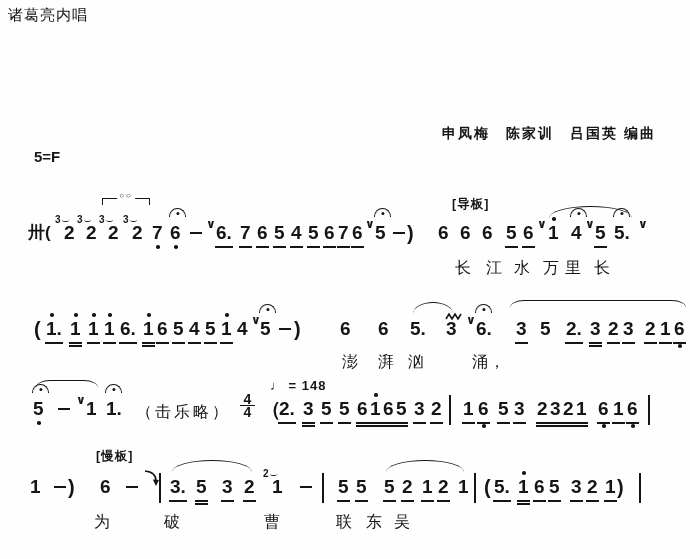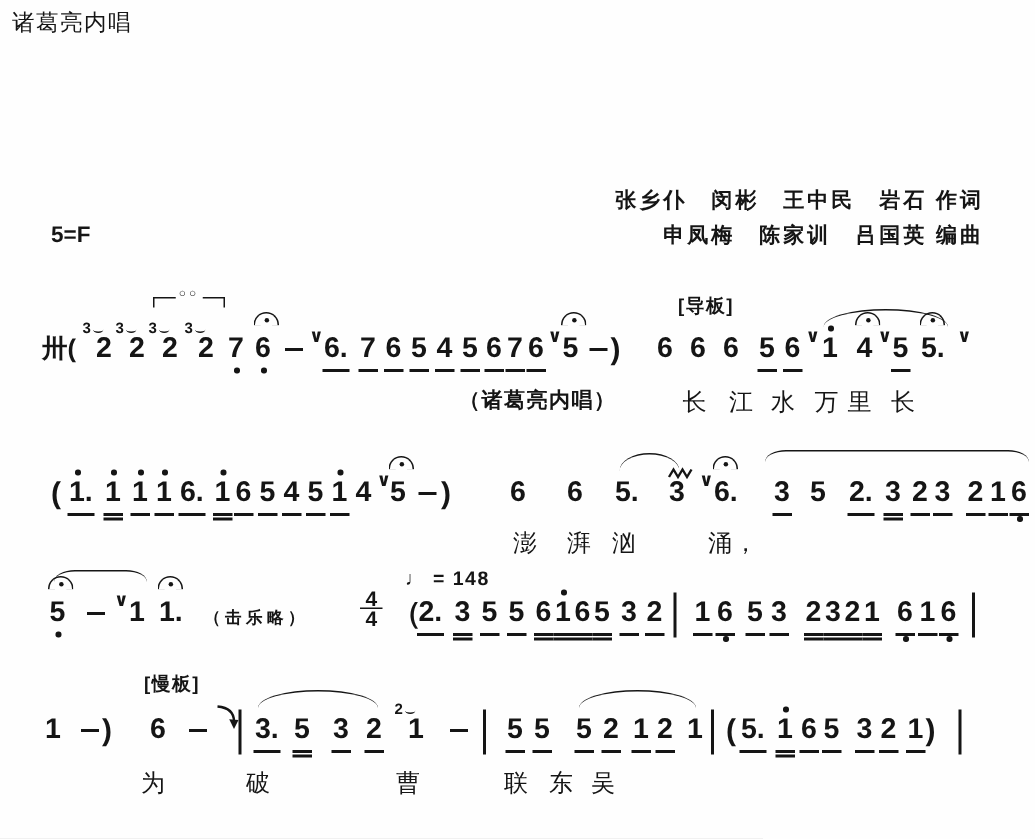--- a/index.html
+++ b/index.html
@@ -12,21 +12,21 @@
   .subtitle{position:absolute;left:0;top:88px;width:100%;text-align:center;
             font-weight:bold;font-size:16px;letter-spacing:1px;}
   .credits{position:absolute;top:122px;right:34px;text-align:right;
            font-weight:bold;font-size:14px;line-height:23px;letter-spacing:2px;}
   .keysig{position:absolute;left:34px;top:148px;font-weight:bold;font-size:15px;}
   .system{position:absolute;left:0;width:690px;}
   
   .tok{position:absolute;font-weight:bold;font-size:19px;line-height:22px;white-space:nowrap;}
   .tok.sym{font-size:17px;}
   .tok.paren{font-size:20px;font-weight:bold;}
-  .tok.text{font-size:11px;letter-spacing:3px;font-weight:bold;}
+  .tok.text{font-size:16px;letter-spacing:3px;font-weight:normal;}
   .tok.breath{font-size:12px;}
   .dashline{position:absolute;width:12px;height:2.2px;background:#151515;}
   .barline{position:absolute;width:2px;height:30px;background:#151515;}
   .ln{position:absolute;left:-1px;right:-1px;height:1.7px;background:#151515;}
   .od{position:absolute;width:3.6px;height:3.6px;border-radius:50%;background:#151515;left:4px;}
   .fm{position:absolute;top:-14px;left:-1px;width:15px;height:8px;
       border:1.7px solid #151515;border-bottom:none;border-radius:9px 9px 0 0;}
   .fm::after{content:'';position:absolute;left:50%;top:3px;transform:translateX(-50%);
       width:3.2px;height:3.2px;border-radius:50%;background:#151515;}
   .gr{position:absolute;top:-13px;left:-9px;font-style:normal;font-size:10px;font-weight:bold;}
@@ -48,21 +48,20 @@
   .lyric{position:absolute;font-size:16px;letter-spacing:1px;white-space:nowrap;}
   .lyric.inner{font-size:14px;font-weight:bold;}
   .gliss svg{display:block;}
 </style>
 </head>
 <body>
 
 <div class="page">
   <div class="watermark">诸葛亮内唱</div>
   <div class="credits">
-    <div>张乡仆　闵彬　王中民　岩石 作词</div>
     <div>申凤梅　陈家训　吕国英 编曲</div>
   </div>
   <div class="keysig">5=F</div>
 
   <div class="system" style="top:194px;height:100px;">
       <span class="slabel" style="left: 452px; top: 2px;">[导板]</span>
       <div class="brk" style="left: 102px; width: 46px; top: 4px;">
         <i>○○</i>
       </div>
       <div class="arc" style="left: 549px; width: 83px; top: 12px;"></div>
@@ -93,21 +92,20 @@
       <span class="tok note" style="left: 482px; top: 28px;">6</span>
       <span class="tok note" style="left: 506px; top: 28px;">5<i class="ln" style="bottom: -4px;"></i></span>
       <span class="tok note" style="left: 523px; top: 28px;">6<i class="ln" style="bottom: -4px;"></i></span>
       <span class="tok breath" style="left: 537px; top: 19px;">∨</span>
       <span class="tok note" style="left: 548px; top: 28px;">1<i class="od" style="top: -5px;"></i></span>
       <span class="tok note" style="left: 571px; top: 28px;">4<i class="fm"></i></span>
       <span class="tok breath" style="left: 585px; top: 19px;">∨</span>
       <span class="tok note" style="left: 595px; top: 28px;">5<i class="ln" style="bottom: -4px;"></i></span>
       <span class="tok note" style="left: 614px; top: 28px;">5.<i class="fm"></i></span>
       <span class="tok breath" style="left: 638px; top: 19px;">∨</span>
-      <span class="lyric inner" style="left: 306px; top: 64px;">（诸葛亮内唱）</span>
       <span class="lyric" style="left: 455px; top: 64px;">长</span>
       <span class="lyric" style="left: 486px; top: 64px;">江</span>
       <span class="lyric" style="left: 514px; top: 64px;">水</span>
       <span class="lyric" style="left: 543px; top: 64px;">万</span>
       <span class="lyric" style="left: 565px; top: 64px;">里</span>
       <span class="lyric" style="left: 594px; top: 64px;">长</span>
     </div>
   <div class="system" style="top:294px;height:90px;">
       <div class="arc" style="left: 413px; width: 40px; top: 8px;"></div>
       <div class="arcline" style="left: 510px; width: 176px; top: 6px;"></div>

